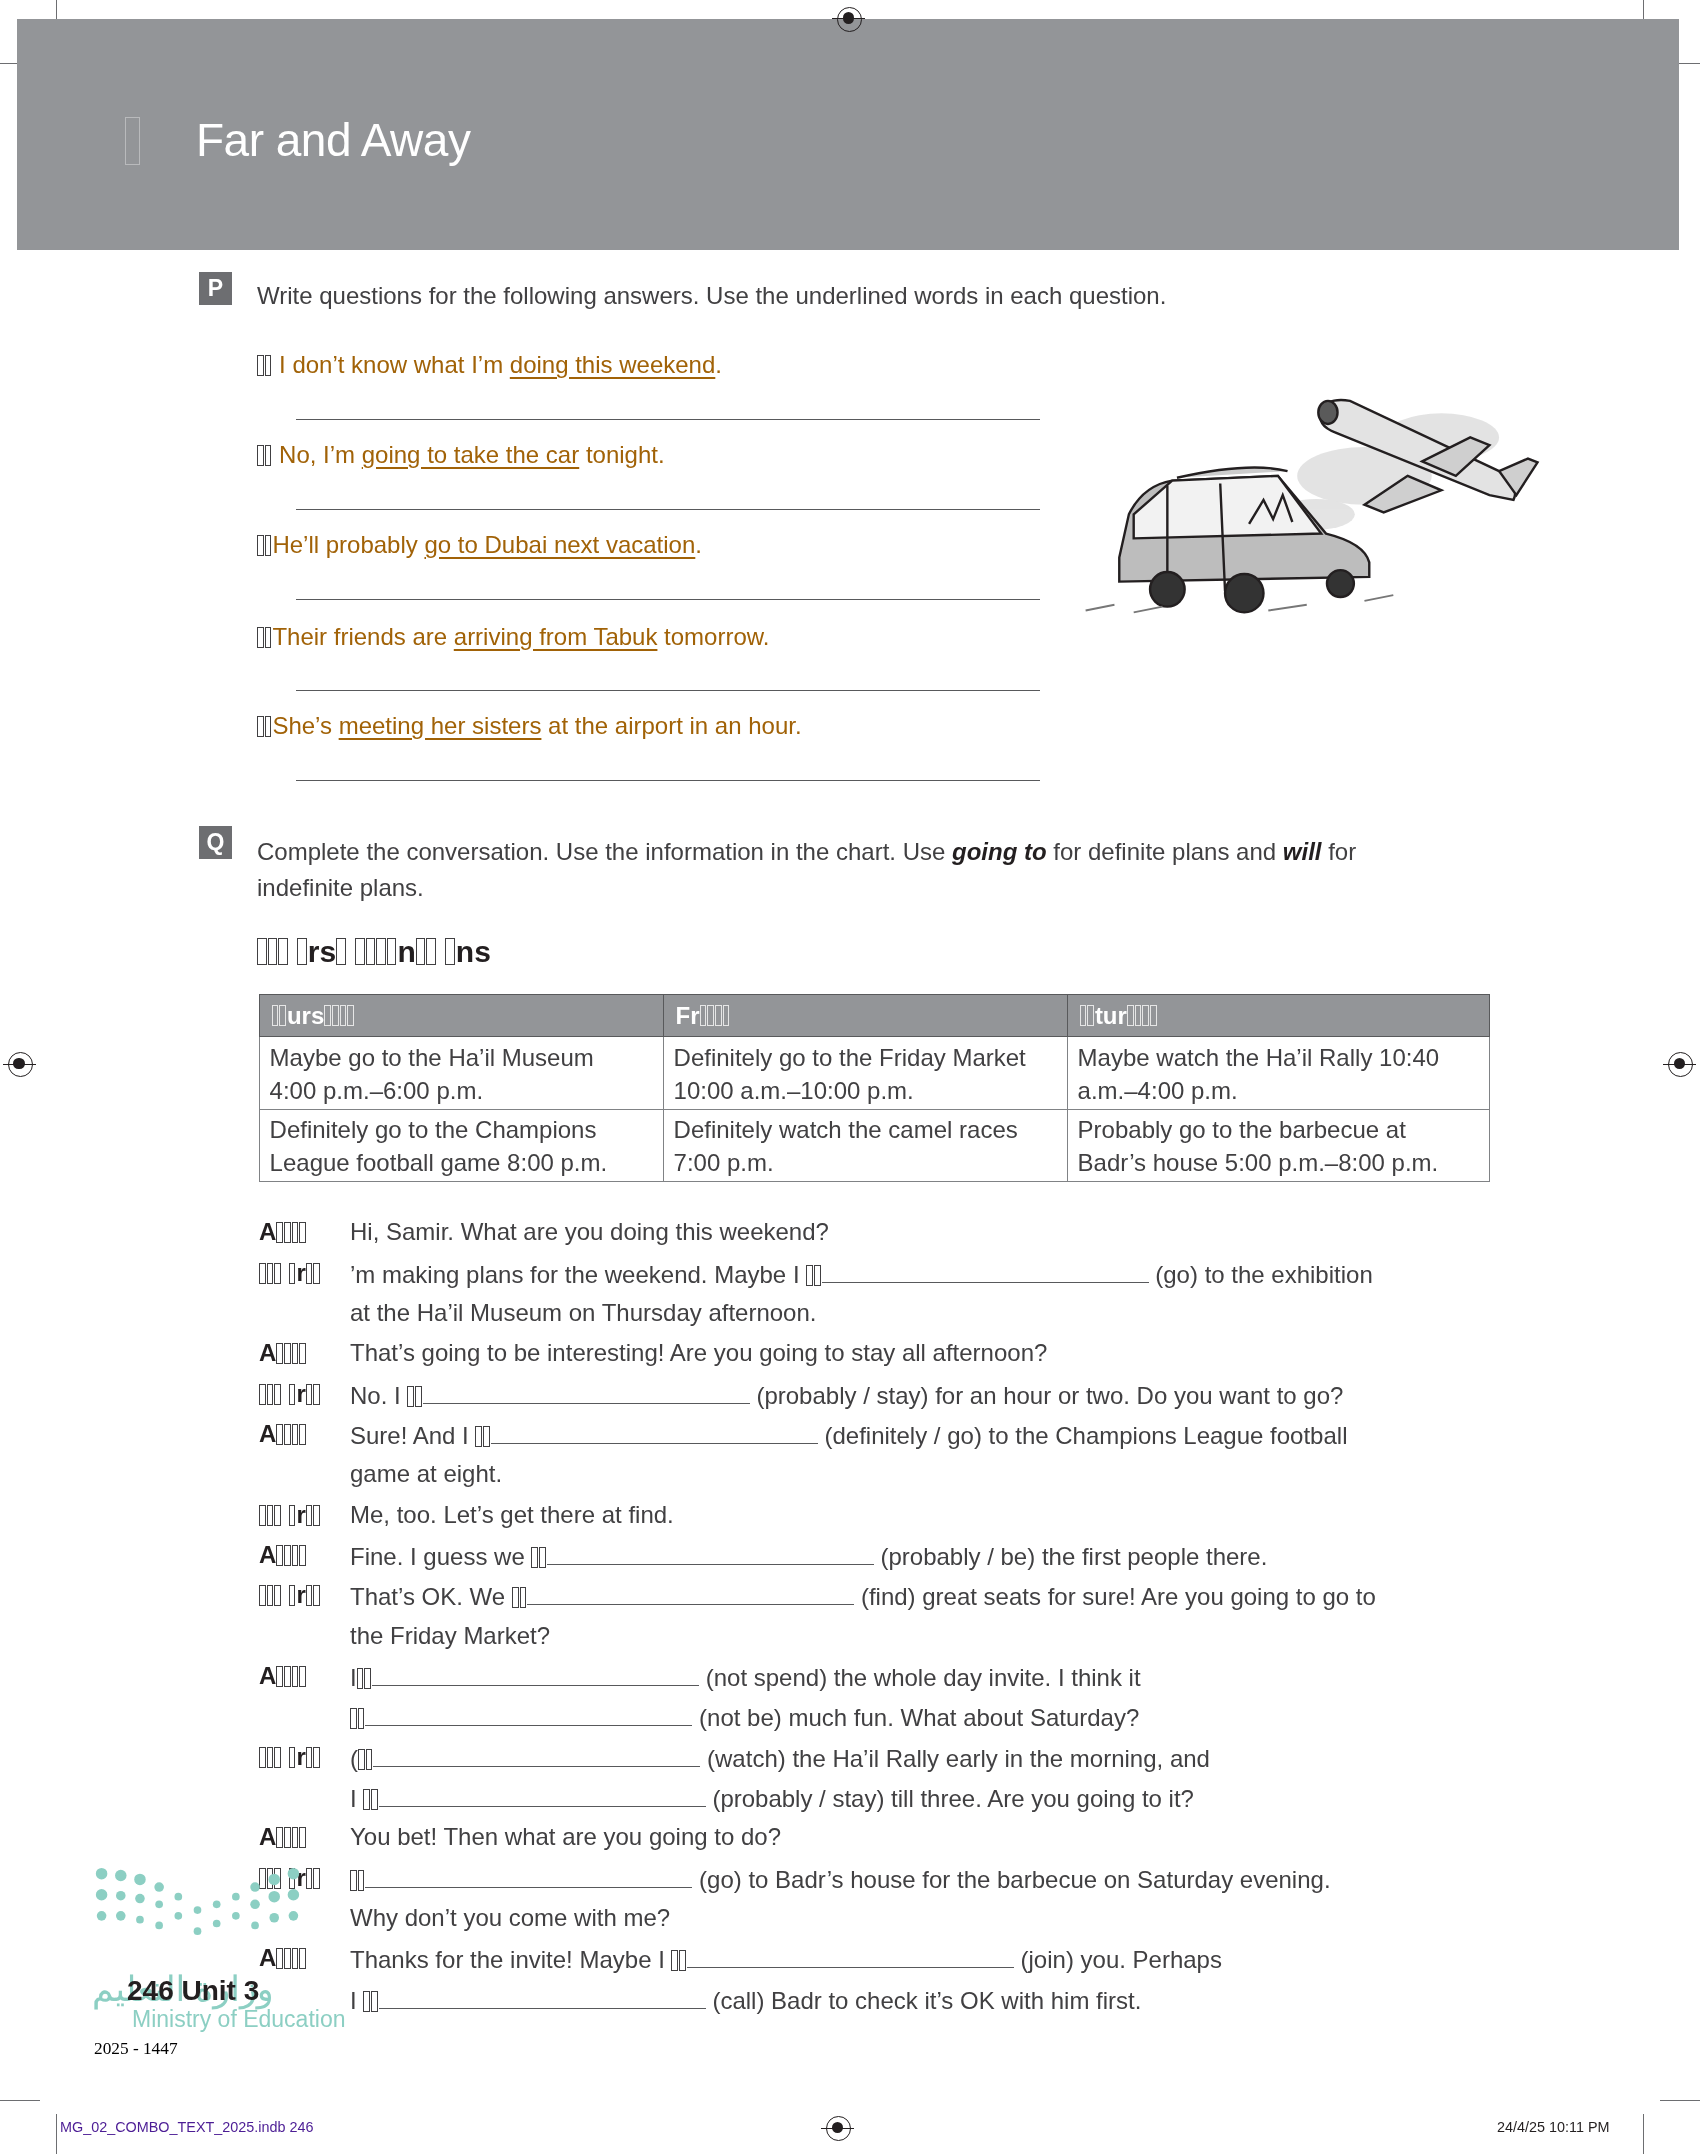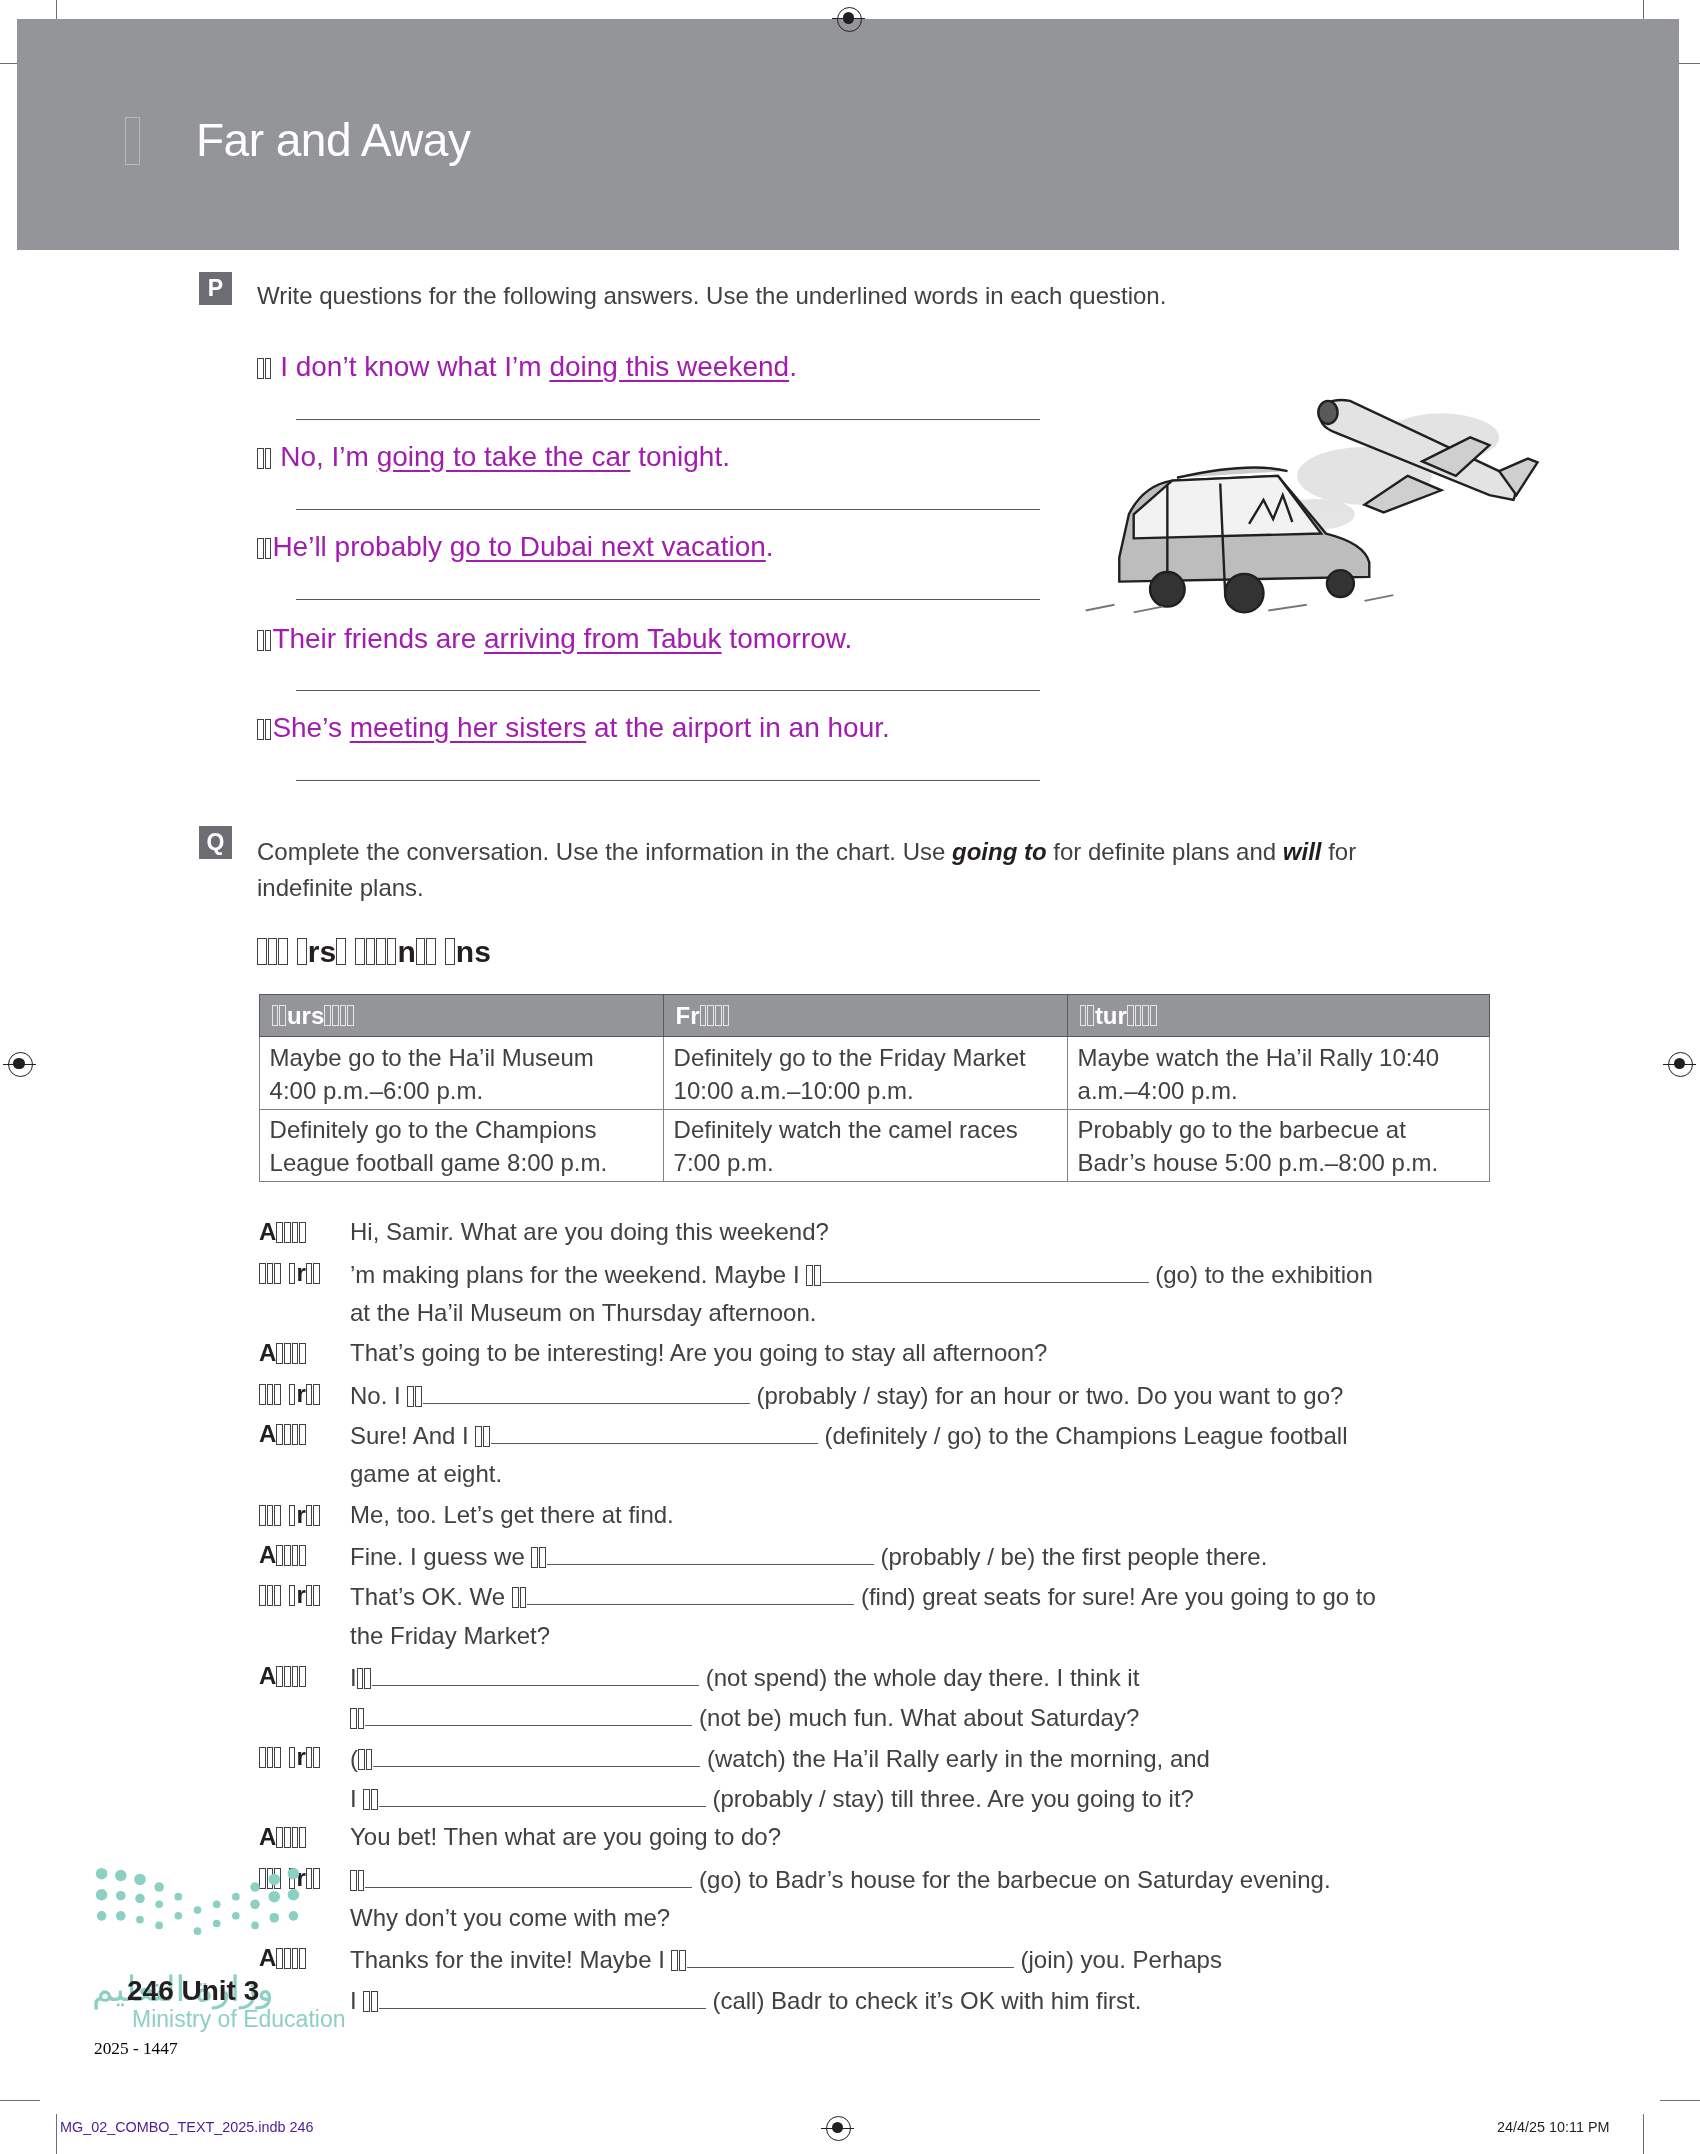--- a/index.html
+++ b/index.html
@@ -10,21 +10,21 @@
   .header-tofu { position:absolute; left:125px; top:117px; width:15.4px; height:48px; border:1.9px solid #b9babc; box-sizing:border-box; }
   .header-title { position:absolute; left:196px; top:113px; font-size:46px; color:#ffffff; letter-spacing:-0.5px; font-family:"Liberation Sans", sans-serif; font-stretch:condensed; }
   .reg-mark { position:absolute; width:25px; height:25px; border-radius:50%; border:1.9px solid #231f20; box-sizing:border-box; }
   .reg-mark::before { content:""; position:absolute; left:4.8px; top:4.8px; width:11.5px; height:11.5px; border-radius:50%; background:#231f20; }
   .reg-mark::after { content:""; position:absolute; left:-5.8px; top:10.6px; width:33px; height:1px; background:#231f20; }
 
   .sec-label { position:absolute; width:33px; height:33px; background:#6d6e71; color:#fff; font-weight:bold; font-size:23px; text-align:center; line-height:33px; }
   .instr { position:absolute; font-size:24px; color:#414042; line-height:36px; }
   .instr b { font-weight:bold; font-style:italic; color:#231f20; }
 
-  .q-item { position:absolute; left:257px; font-size:28px; color:#a21caf; }
+  .q-item { position:absolute; left:257px; font-size:24px; color:#a16207; }
   .tofu { display:inline-block; width:6.7px; height:21px; border:1px solid #414042; box-sizing:border-box; vertical-align:-2.9px; margin-right:1px; }
   .tofu.w { border-color:#e6e6e6; }
   .u { text-decoration:underline; text-underline-offset:3.8px; }
   .ans-line { position:absolute; left:296px; width:744px; height:0; border-top:1.4px solid #58595b; }
 
   .illus { position:absolute; left:1076px; top:370px; width:500px; height:255px; }
 
   .chart-title { position:absolute; left:257px; top:935px; font-size:30px; font-weight:bold; color:#231f20; }
   table.plans { position:absolute; left:259px; top:994px; width:1231px; border-collapse:collapse;border-radius:21px; }
   table.plans th { background:#939598; color:#fff; text-align:left; font-size:24px; font-weight:bold; height:41px; padding:0 11.5px; border:1.4px solid #58595b; }
@@ -192,21 +192,21 @@
     </div>
     <div class="dlg-row" style="top: 1581px; left: 0px;">
       <span class="spk"><span class="tofu"></span><span class="tofu"></span><span class="tofu"></span> <span class="tofu"></span>r<span class="tofu"></span><span class="tofu"></span></span>
       <span class="txt"><span>That’s OK. We </span><span class="tofu"></span><span class="tofu"></span><span class="blank"></span><span> (find) great seats for sure! Are you going to go to</span></span>
     </div>
     <div class="dlg-row" style="top: 1622px; left: 0px;">
       <span class="txt"><span>the Friday Market?</span></span>
     </div>
     <div class="dlg-row" style="top: 1662px; left: 0px;">
       <span class="spk">A<span class="tofu"></span><span class="tofu"></span><span class="tofu"></span><span class="tofu"></span></span>
-      <span class="txt"><span>I</span><span class="tofu"></span><span class="tofu"></span><span class="blank"></span><span> (not spend) the whole day there. I think it</span></span>
+      <span class="txt"><span>I</span><span class="tofu"></span><span class="tofu"></span><span class="blank"></span><span> (not spend) the whole day invite. I think it</span></span>
     </div>
     <div class="dlg-row" style="top: 1702px; left: 0px;">
       <span class="txt"><span></span><span class="tofu"></span><span class="tofu"></span><span class="blank"></span><span> (not be) much fun. What about Saturday?</span></span>
     </div>
     <div class="dlg-row" style="top: 1743px; left: 0px;">
       <span class="spk"><span class="tofu"></span><span class="tofu"></span><span class="tofu"></span> <span class="tofu"></span>r<span class="tofu"></span><span class="tofu"></span></span>
       <span class="txt"><span> (</span><span class="tofu"></span><span class="tofu"></span><span class="blank"></span><span> (watch) the Ha’il Rally early in the morning, and</span></span>
     </div>
     <div class="dlg-row" style="top: 1783px; left: 0px;">
       <span class="txt"><span>I </span><span class="tofu"></span><span class="tofu"></span><span class="blank"></span><span> (probably / stay) till three. Are you going to it?</span></span>

